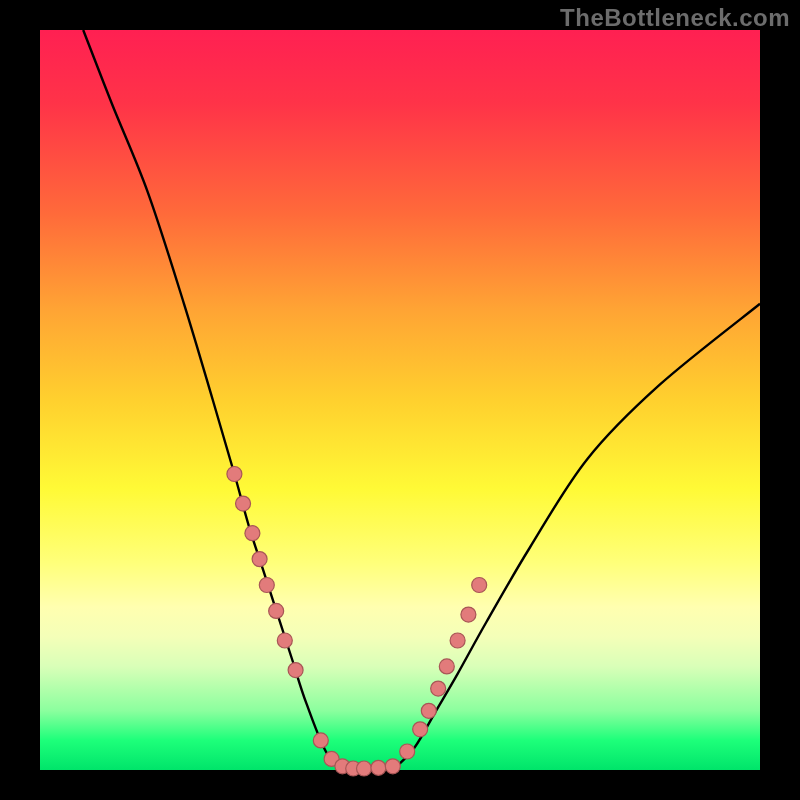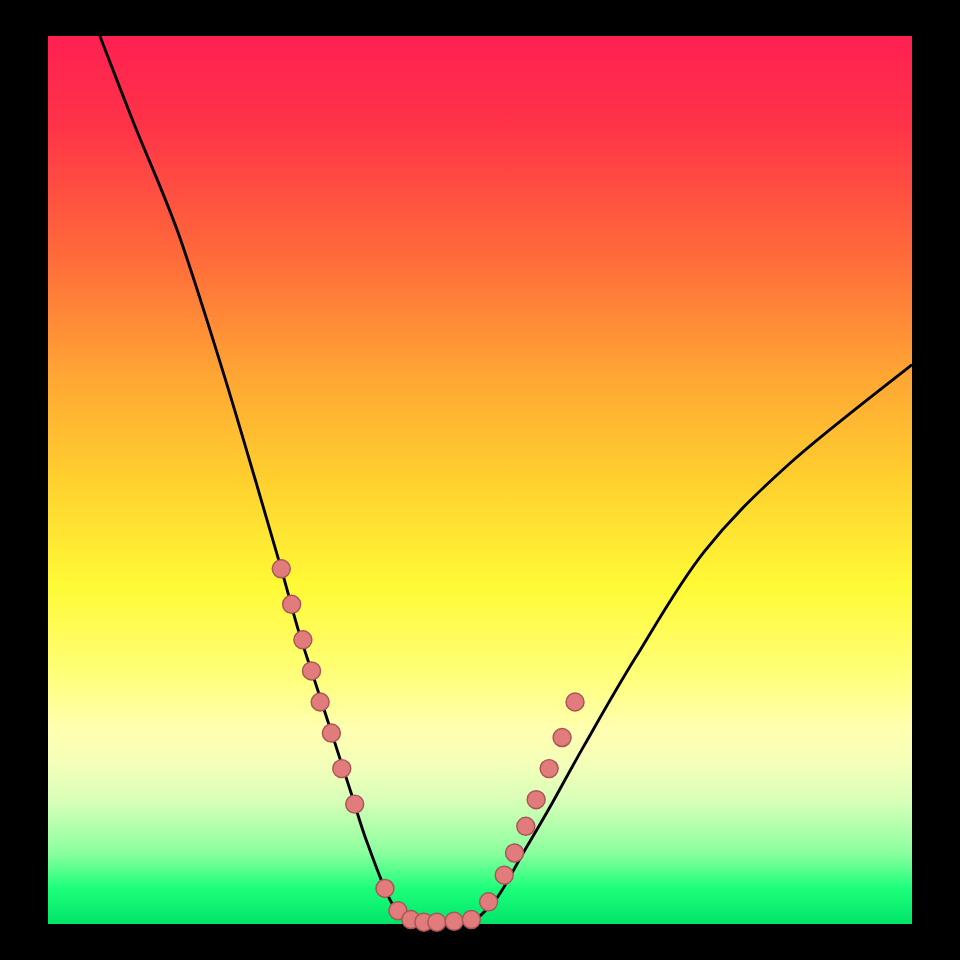--- a/index.html
+++ b/index.html
@@ -62,20 +62,21 @@
     fill: #e27b7b;
     stroke: #a85656;
     stroke-width: 1.2;
   }
 </style>
 </head>
 <body>
 
 <div class="frame">
 
+  <div class="watermark">TheBottleneck.com</div>
 
   <div class="plot-area">
     <svg class="curve" viewBox="0 0 720 740" preserveAspectRatio="none">
       <path id="left-path" fill="none" stroke="#000" stroke-width="2.4" d="M 43.199999999999996 0 C 48 12.333333333333334 61.199999999999996 46.866666666666674 72 74 C 82.8 101.13333333333333 96 129.49999999999994 108 162.79999999999995 C 120 196.09999999999997 133.2 239.26666666666668 144 273.8 C 154.8 308.33333333333337 164.39999999999998 341.6333333333333 172.79999999999998 370 C 181.2 398.3666666666667 188.4 423.03333333333336 194.4 444 C 200.4 464.96666666666664 204 479.7666666666666 208.79999999999998 495.79999999999995 C 213.59999999999997 511.8333333333333 218.39999999999998 525.4000000000001 223.2 540.2 C 228 555 232.8 569.8000000000001 237.60000000000002 584.6 C 242.40000000000003 599.4 247.2 614.2 251.99999999999997 629 C 256.79999999999995 643.8 260.4 657.3666666666667 266.4 673.4 C 272.4 689.4333333333333 280.8 714.1 288 725.2 C 295.2 736.3000000000001 306 737.5333333333333 309.6 740"></path>
       <path id="right-path" fill="none" stroke="#000" stroke-width="2.4" d="M 352.8 740 C 356.40000000000003 736.3 367.20000000000005 727.6666666666666 374.40000000000003 717.8 C 381.6 707.9333333333333 388.80000000000007 693.1333333333333 396.00000000000006 680.8 C 403.20000000000005 668.4666666666666 409.2 658.5999999999999 417.59999999999997 643.8 C 425.99999999999994 629 434.4 612.9666666666667 446.4 592 C 458.4 571.0333333333333 472.8 545.1333333333333 489.6 518 C 506.40000000000003 490.8666666666667 525.6 456.3333333333333 547.2 429.2 C 568.8000000000001 402.06666666666666 590.4000000000001 381.09999999999997 619.2 355.2 C 648 329.3 703.2 287.3666666666667 720 273.8"></path>
       <g id="markers">
           <circle cx="194.4" cy="444" r="7.5" class="marker"></circle>
           <circle cx="203.04" cy="473.6" r="7.5" class="marker"></circle>
           <circle cx="212.39999999999998" cy="503.2" r="7.5" class="marker"></circle>
           <circle cx="219.6" cy="529.1" r="7.5" class="marker"></circle>

